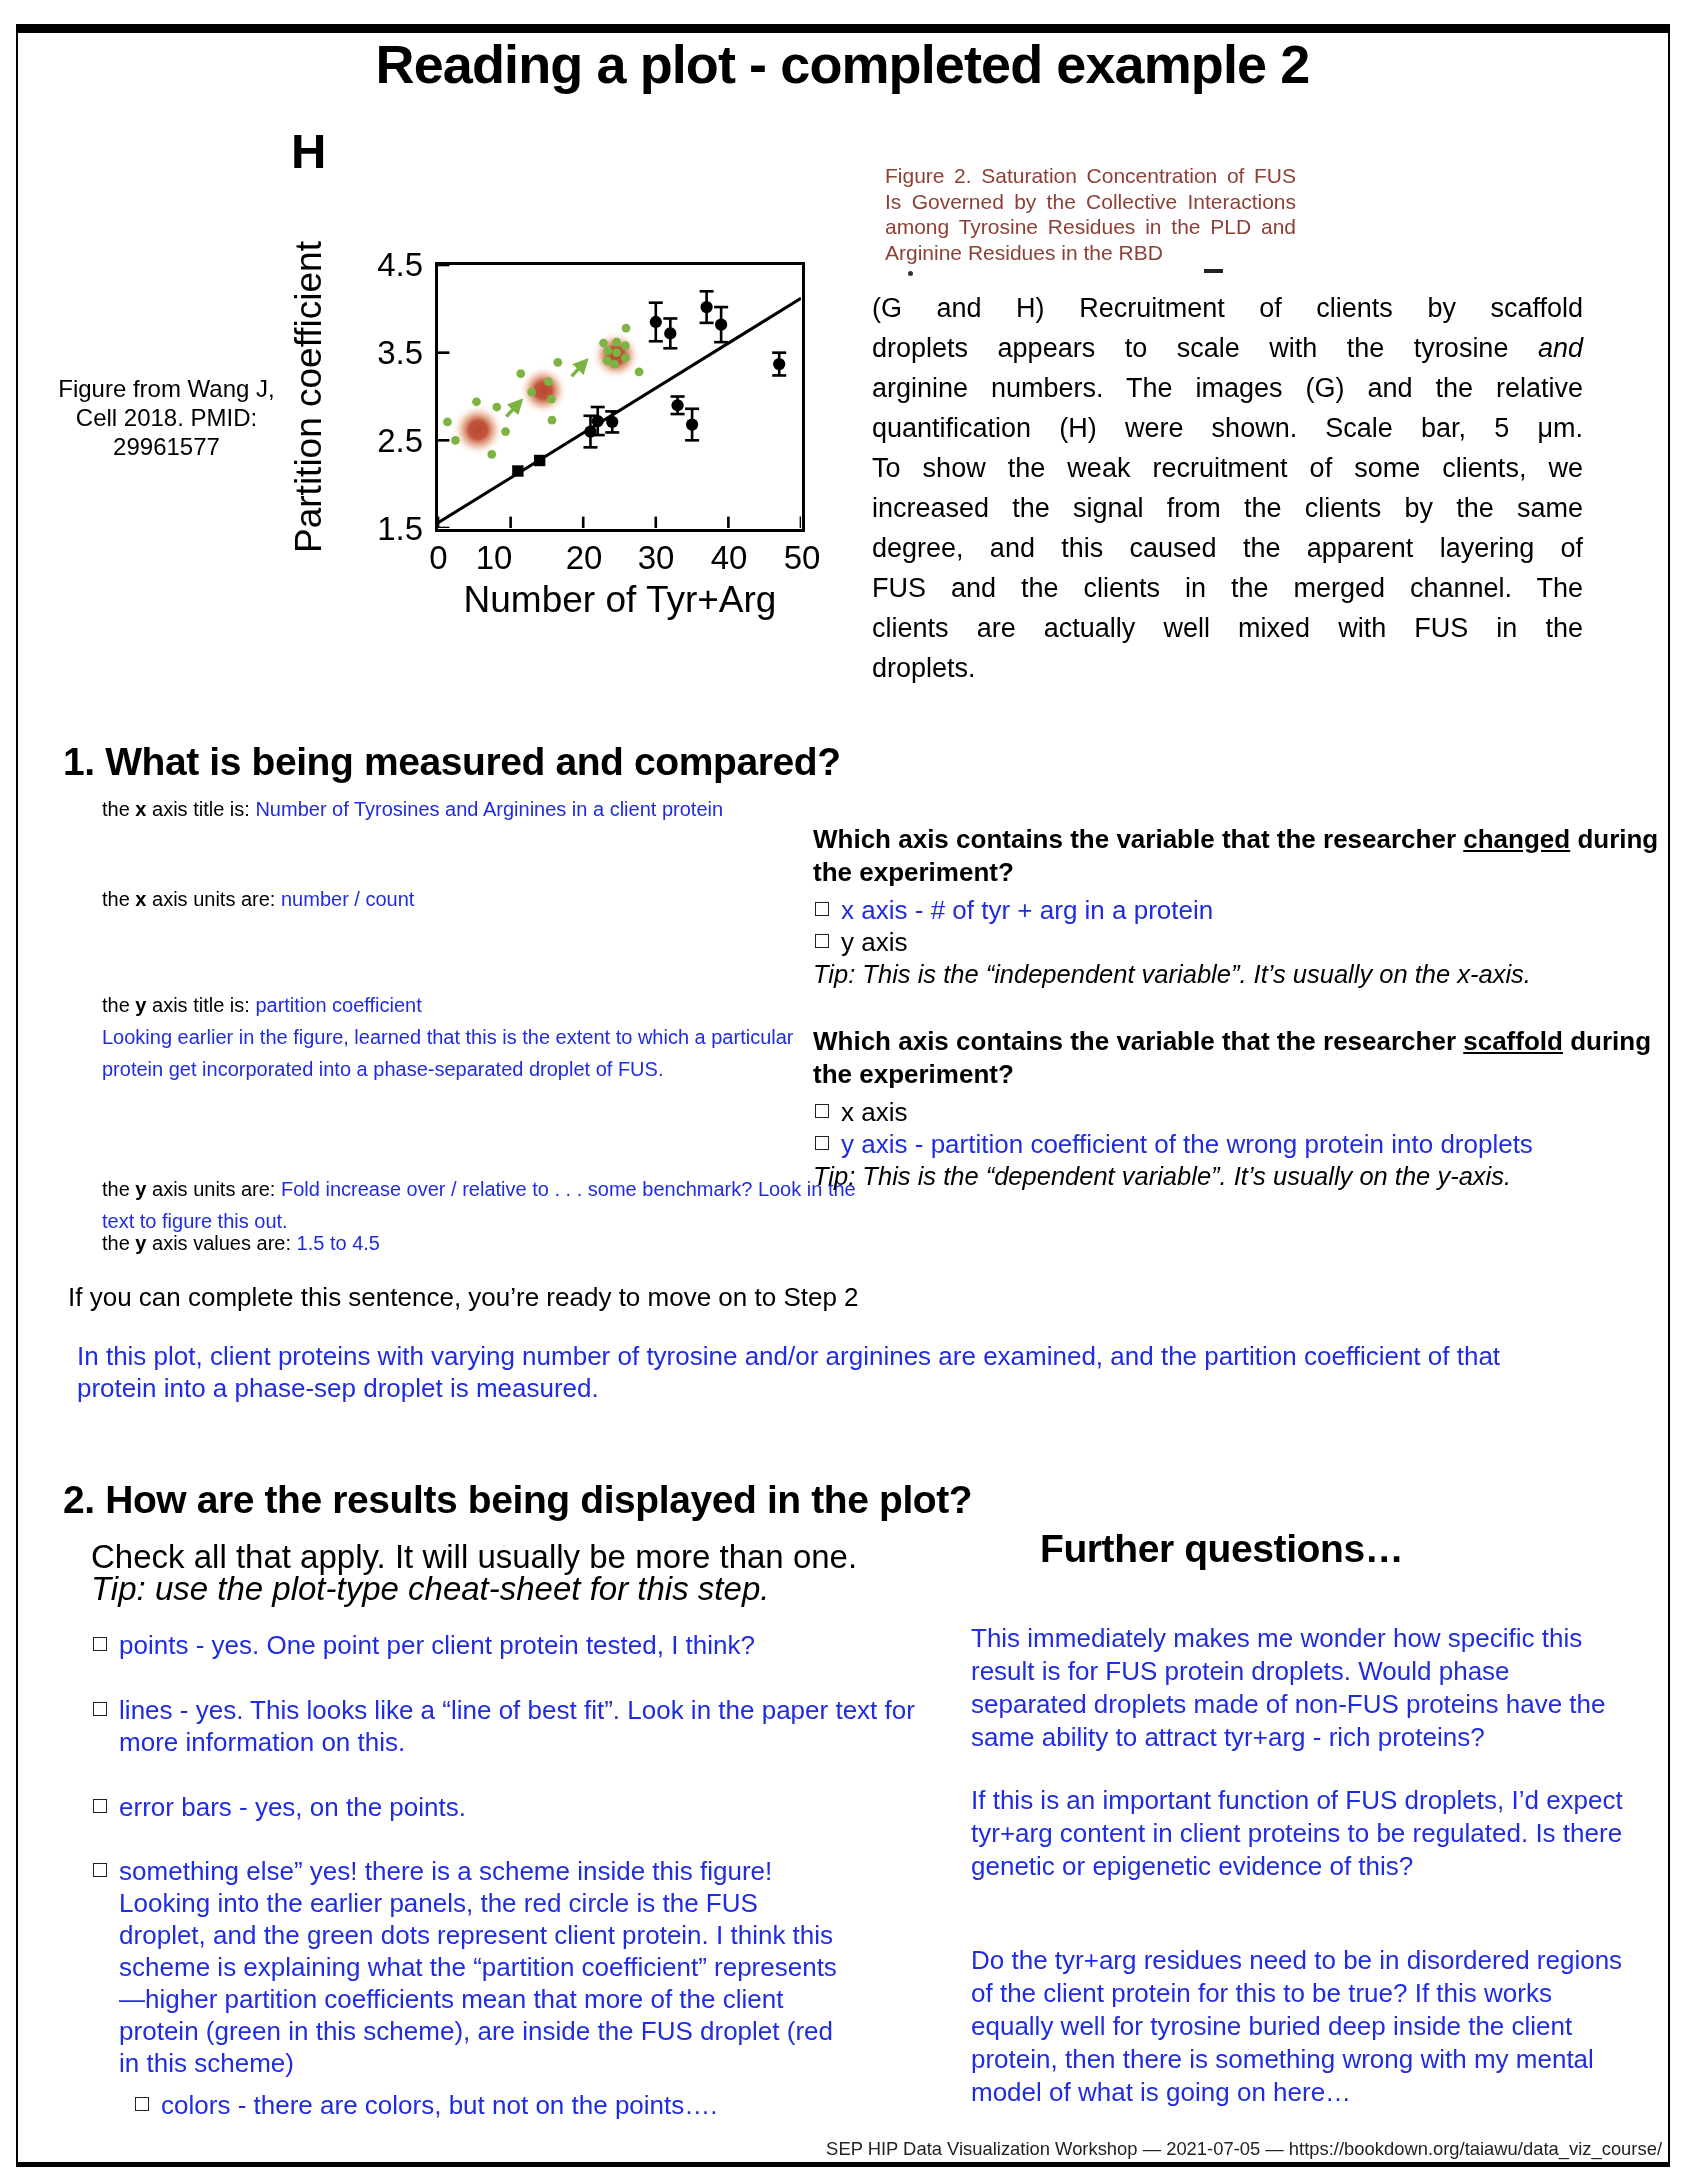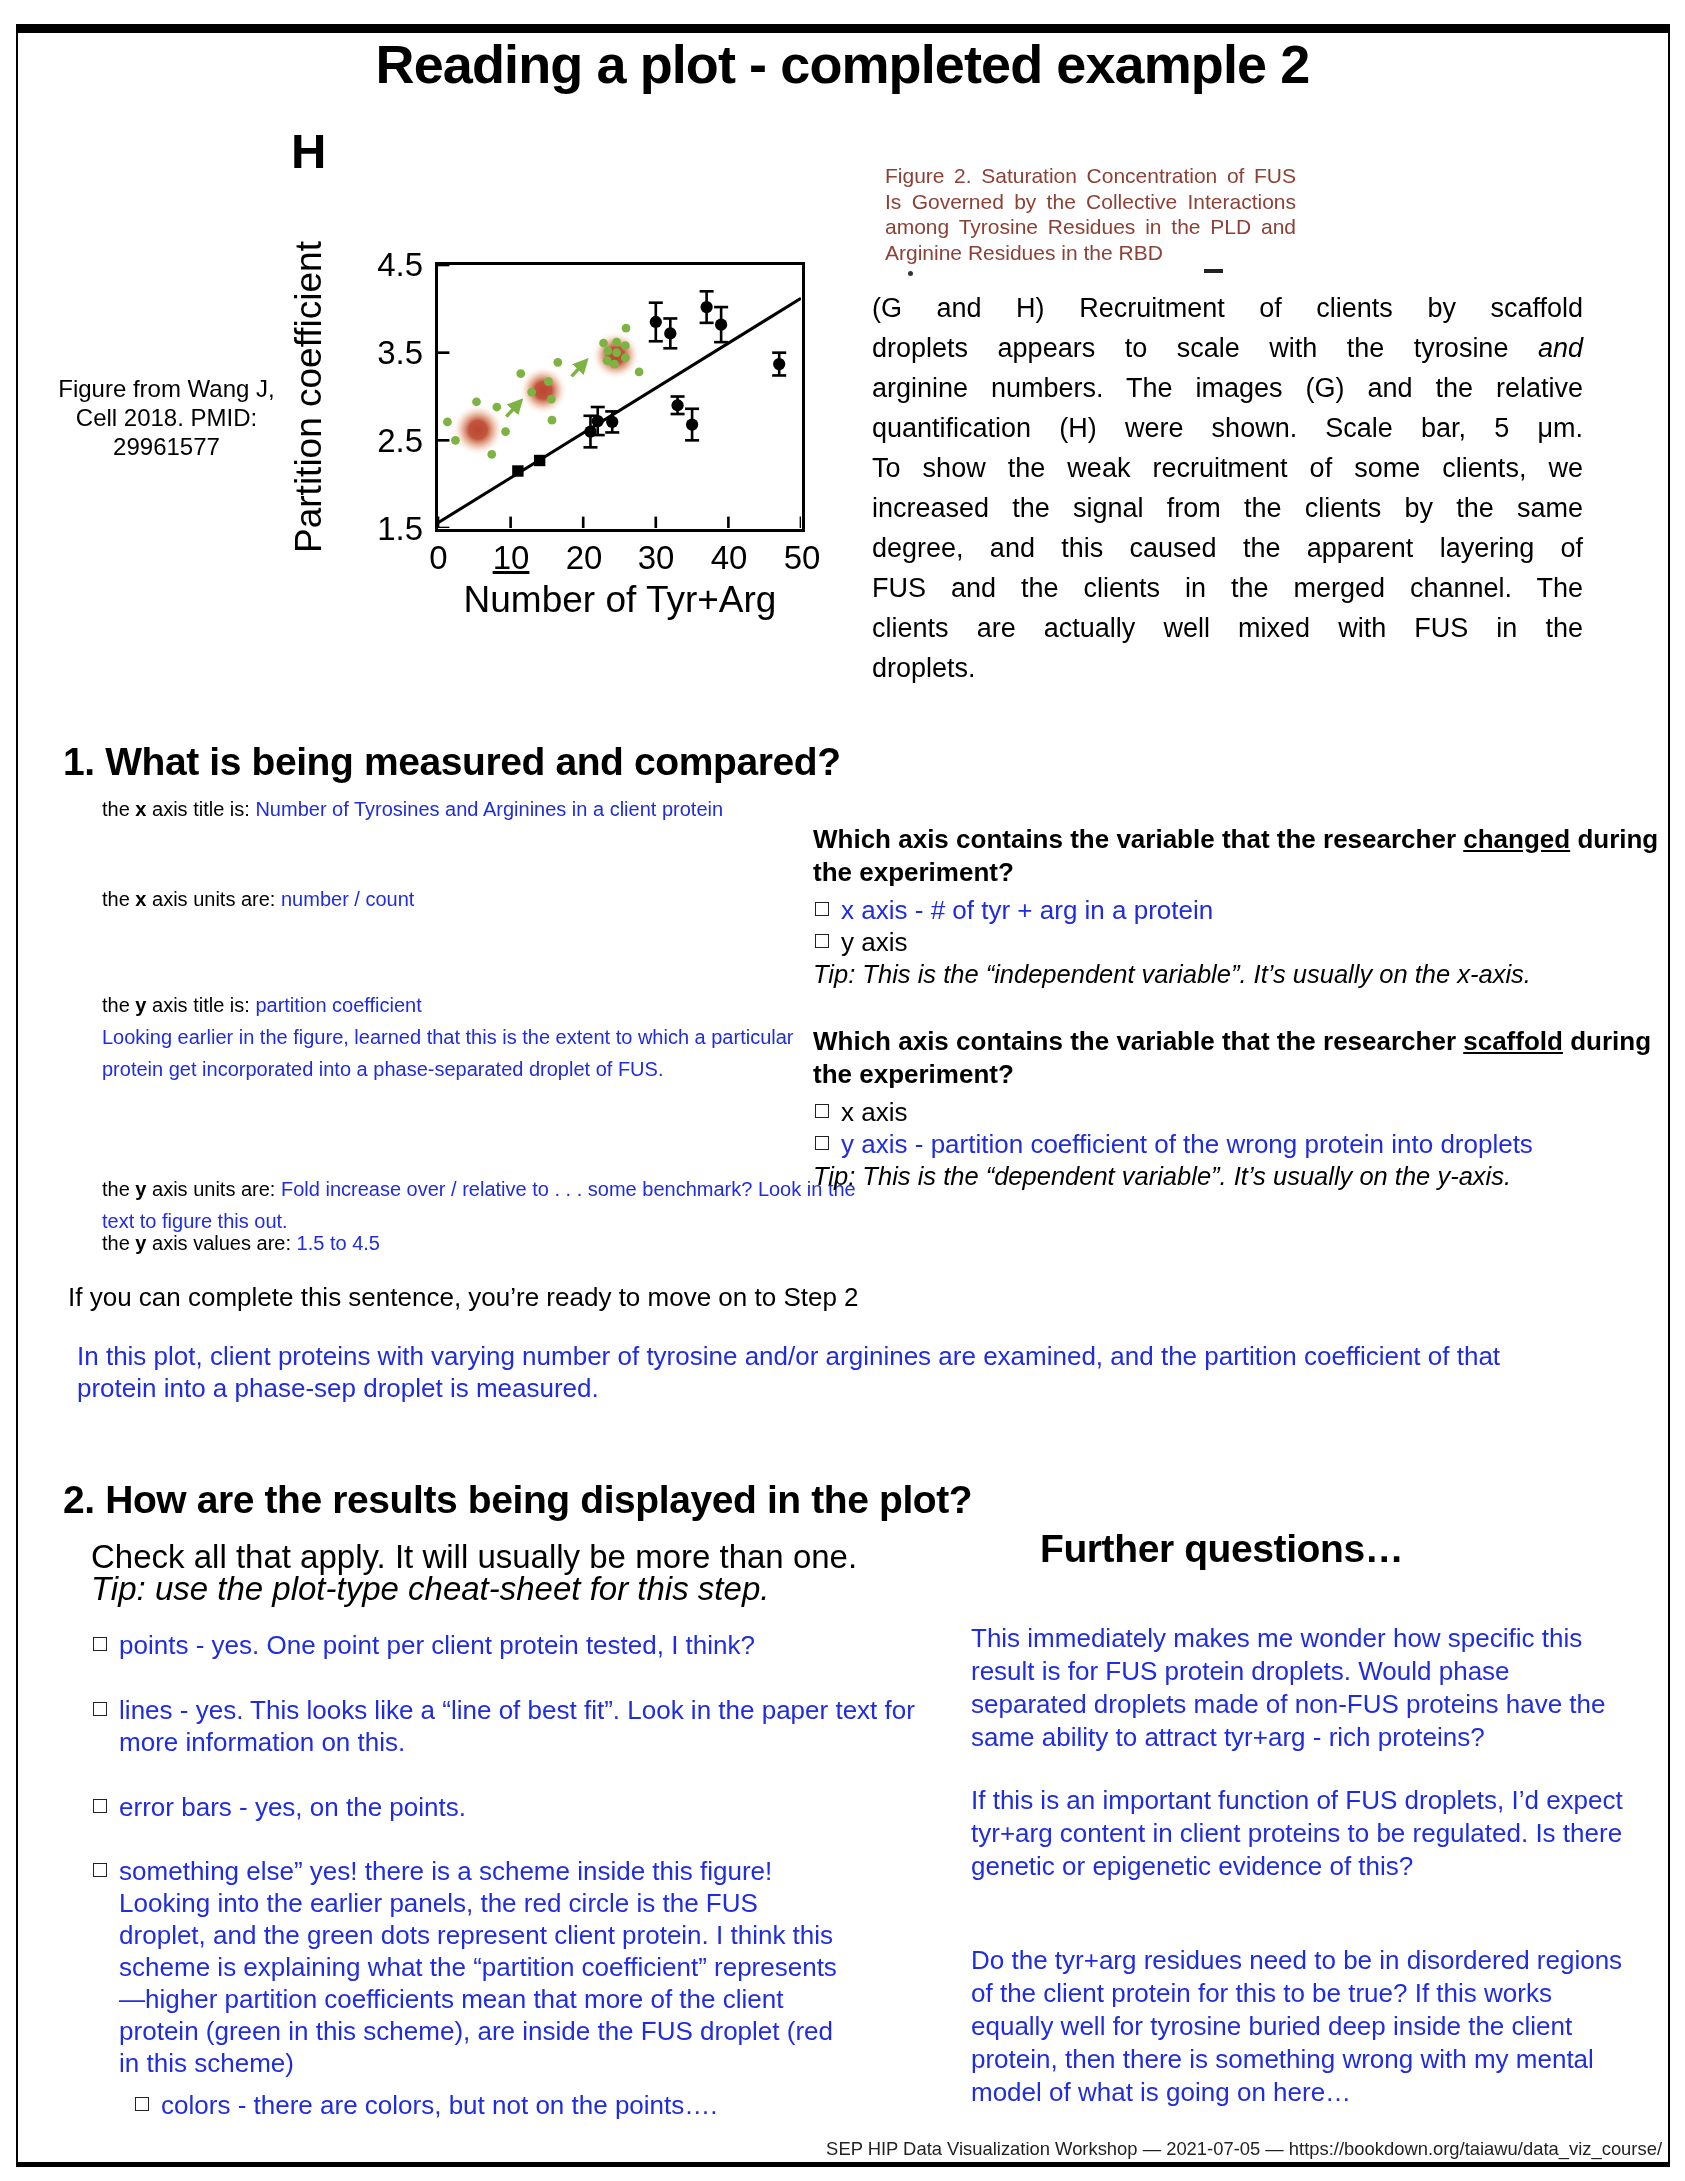--- a/index.html
+++ b/index.html
@@ -197,21 +197,21 @@
           <line x1="314.92" y1="48.00000000000004" x2="330.92" y2="48.00000000000004" stroke="#000" stroke-width="3"></line>
           <line x1="314.92" y1="88.00000000000003" x2="330.92" y2="88.00000000000003" stroke="#000" stroke-width="3"></line>
           <circle cx="322.92" cy="68.00000000000001" r="7" fill="#000"></circle>
           <line x1="389.15999999999997" y1="100" x2="389.15999999999997" y2="125.99999999999997" stroke="#000" stroke-width="3"></line>
           <line x1="381.15999999999997" y1="100" x2="397.15999999999997" y2="100" stroke="#000" stroke-width="3"></line>
           <line x1="381.15999999999997" y1="125.99999999999997" x2="397.15999999999997" y2="125.99999999999997" stroke="#000" stroke-width="3"></line>
           <circle cx="389.15999999999997" cy="113" r="7" fill="#000"></circle>
         </svg>
     </div>
   <div class="tick-label xt" style="left: -24.6px;">0</div>
-      <div class="tick-label xt" style="left: 48px; text-decoration: underline;">10</div>
+      <div class="tick-label xt" style="left: 31px;">10</div>
       <div class="tick-label xt" style="left: 121px;">20</div>
       <div class="tick-label xt" style="left: 193px;">30</div>
       <div class="tick-label xt" style="left: 266px;">40</div>
       <div class="tick-label xt" style="left: 339px;">50</div>
       <div class="tick-label yt" style="top: 248px;">1.5</div>
       <div class="tick-label yt" style="top: 160px;">2.5</div>
       <div class="tick-label yt" style="top: 72px;">3.5</div>
       <div class="tick-label yt" style="top: -16px;">4.5</div>
     </div>
   <div class="x-axis-title">Number of Tyr+Arg</div>

